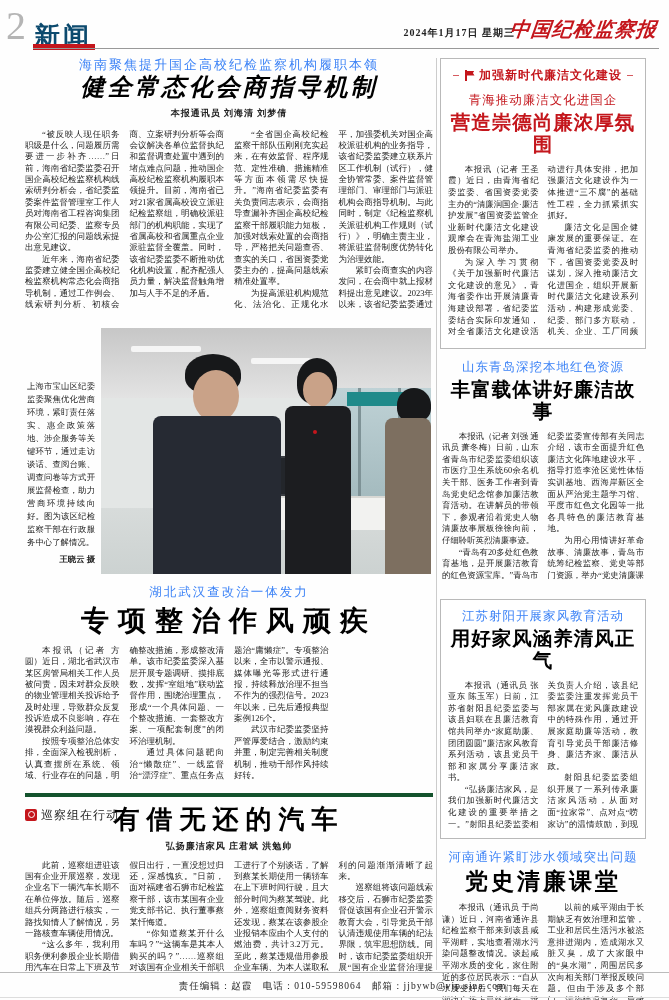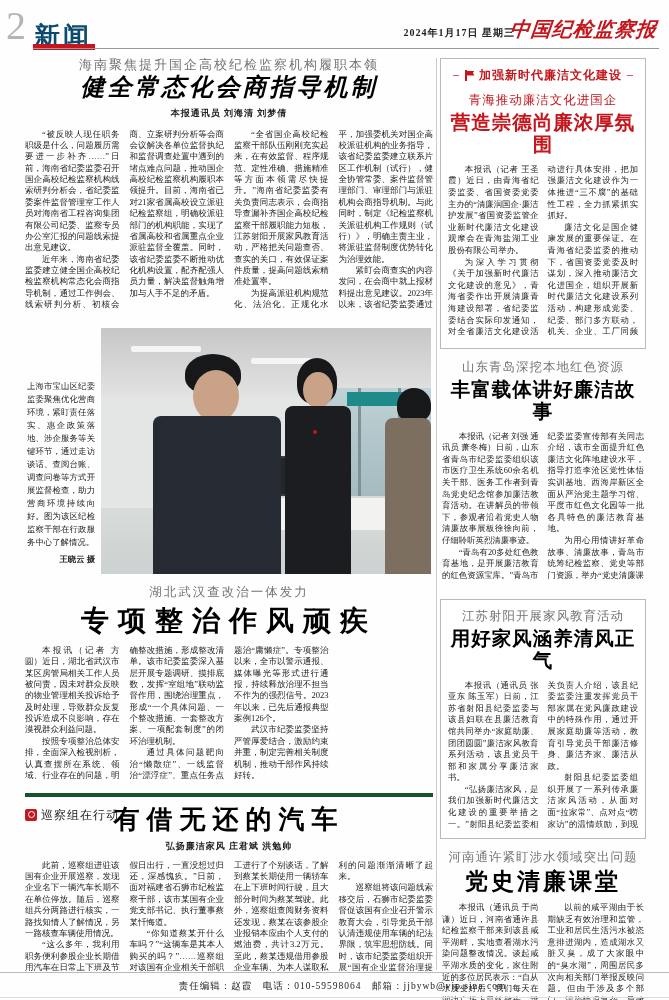--- a/index.html
+++ b/index.html
@@ -13,21 +13,21 @@
   .hdr-section-underline { position:absolute; left:33px; top:44px; width:62px; height:6px; background:#c4161c; }
   .hdr-rule { position:absolute; left:33px; top:48px; width:626px; height:1px; background:#999; }
   .hdr-date { position:absolute; right:154px; top:26px; font-size:10px; font-weight:700; color:#222; letter-spacing:1px; }
   .hdr-masthead { position:absolute; right:12px; top:16px; font-size:20px; font-weight:700; font-style:italic; color:#c4161c; letter-spacing:1px; transform:skewX(-6deg); }
 
   
   .left-zone  { position:absolute; left:25px; top:56px; width:408px; }
   .right-zone { position:absolute; left:440px; top:58px; width:206px; }
   .v-divider  { position:absolute; left:436px; top:58px; width:1px; height:912px; background:#cccccc; }
 
-  .kicker { text-align:center; font-size:13px; letter-spacing:2px; color:#737373; }
+  .kicker { text-align:center; font-size:13px; letter-spacing:2px; color:#3b82f6; }
   .kicker.red { color:#c4161c; }
   .headline { text-align:center; font-weight:700; color:#000; line-height:1.15; }
   .headline.red { color:#c4161c; }
   .byline { text-align:center; font-size:9px; font-weight:700; color:#222; margin-top:5px; letter-spacing:1px; }
 
   .body-cols { text-align:justify; overflow:hidden; column-fill:auto; color:#1c1c1c; }
   .body-cols p { text-indent:2em; margin:0; }
   .c4 { column-count:4; column-gap:10px; font-size:8.5px; line-height:1.34; }
   .c2 { column-count:2; column-gap:9px;  font-size:8.4px; line-height:1.38; }
 
@@ -108,21 +108,21 @@
 
   <div class="left-zone">
 
     <div class="a-main">
       <div class="kicker">海南聚焦提升国企高校纪检监察机构履职本领</div>
       <div class="headline">健全常态化会商指导机制</div>
       <div class="byline">本报通讯员 刘海清 刘梦倩</div>
       <div class="body-cols c4">
           <p>“被反映人现任职务职级是什么，问题履历需要进一步补齐……”日前，海南省纪委监委召开国企高校纪检监察机构线索研判分析会，省纪委监委案件监督管理室工作人员对海南省工程咨询集团有限公司纪委、监察专员办公室汇报的问题线索提出意见建议。</p>
           <p>近年来，海南省纪委监委建立健全国企高校纪检监察机构常态化会商指导机制，通过工作例会、线索研判分析、初核会商、立案研判分析等会商会议解决各单位监督执纪和监督调查处置中遇到的堵点难点问题，推动国企高校纪检监察机构履职本领提升。目前，海南省已对21家省属高校设立派驻纪检监察组，明确校派驻部门的机构职能，实现了省属高校和省属重点企业派驻监督全覆盖。同时，该省纪委监委不断推动优化机构设置，配齐配强人员力量，解决监督触角增加与人手不足的矛盾。</p>
-          <p>“全省国企高校纪检监察干部队伍刚刚充实起来，在有效监督、程序规范、定性准确、措施精准等方面本领需尽快提升。”海南省纪委监委有关负责同志表示，会商指导查漏补齐国企高校纪检监察干部履职能力短板，江苏射阳开展家风教育活动，严格把关问题查否、查实的关口，有效保证案件质量，提高问题线索精准处置率。</p>
+          <p>“全省国企高校纪检监察干部队伍刚刚充实起来，在有效监督、程序规范、定性准确、措施精准等方面本领需尽快提升。”海南省纪委监委有关负责同志表示，会商指导查漏补齐国企高校纪检监察干部履职能力短板，加强对线索处置的会商指导，严格把关问题查否、查实的关口，省国资委党委主办的，提高问题线索精准处置率。</p>
           <p>为提高派驻机构规范化、法治化、正规化水平，加强委机关对国企高校派驻机构的业务指导，该省纪委监委建立联系片区工作机制（试行），健全协管常委、案件监督管理部门、审理部门与派驻机构会商指导机制。与此同时，制定《纪检监察机关派驻机构工作规则（试行）》，明确主责主业，将派驻监督制度优势转化为治理效能。</p>
           <p>紧盯会商查实的内容发问，在会商中就上报材料提出意见建议。2023年以来，该省纪委监委通过会商指导机制共研判问题线索52份、初核报告51份，严肃查处了一批违纪违法问题，国企纪检监察机构共立案144件，给予党纪政务处分。</p>
         </div>
     </div>
 
     <div class="photo-row">
       <div class="photo-caption">
         <span>上海市宝山区纪委监委聚焦优化营商环境，紧盯责任落实、惠企政策落地、涉企服务等关键环节，通过走访谈话、查阅台账、调查问卷等方式开展监督检查，助力营商环境持续向好。图为该区纪检监察干部在行政服务中心了解情况。</span>
         <span class="photo-credit">王晓云 摄</span>
       </div>

